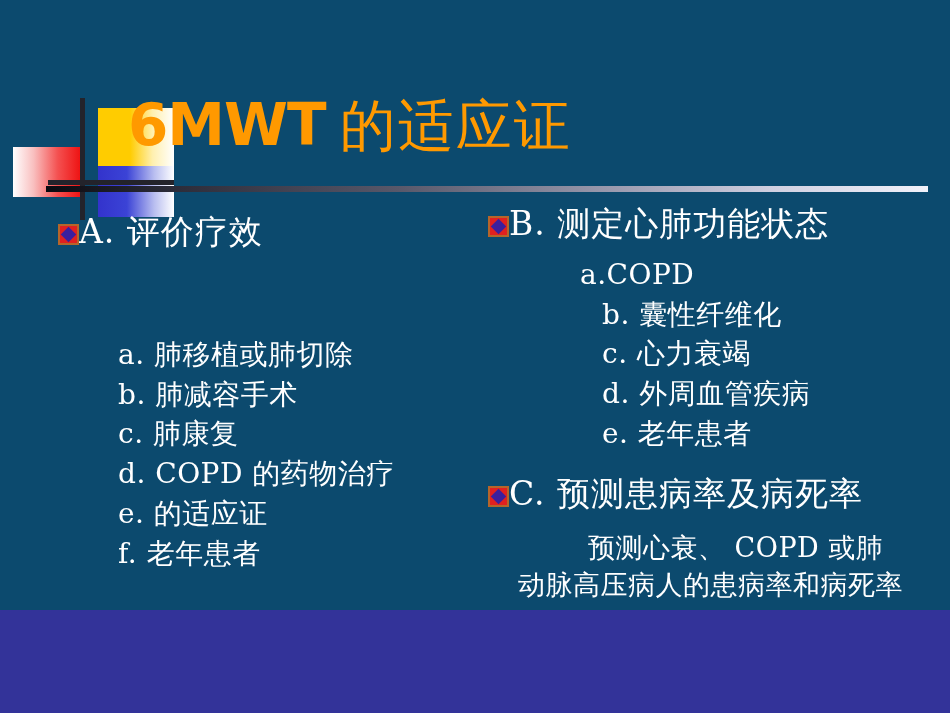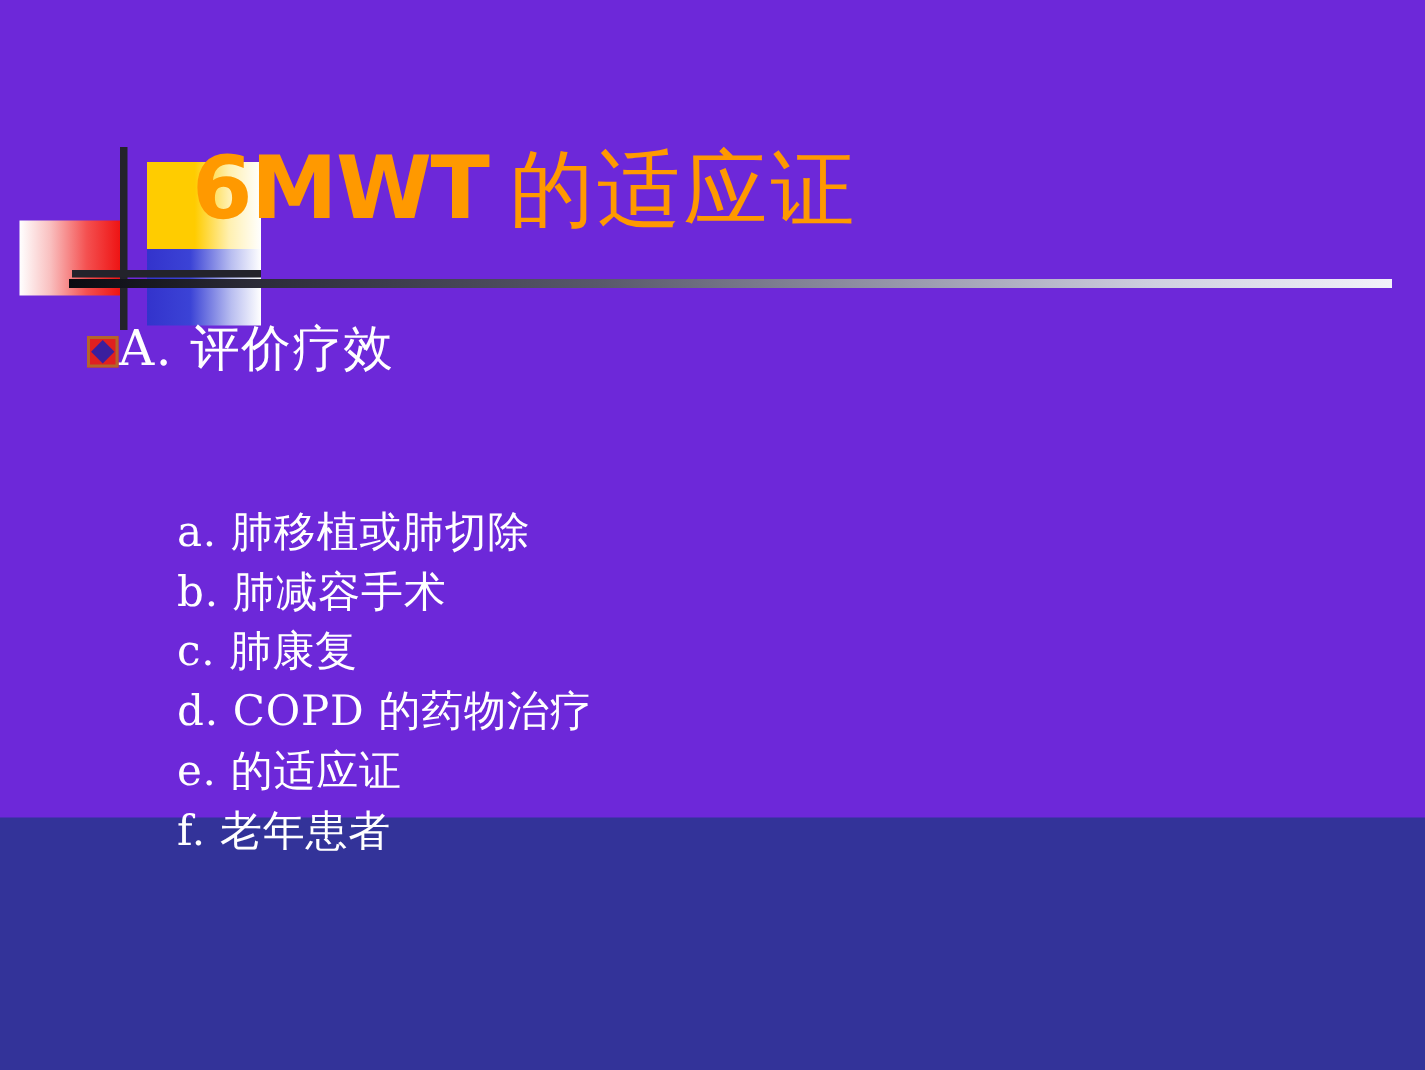--- a/index.html
+++ b/index.html
@@ -10,22 +10,22 @@
     width: 950px;
     height: 713px;
     overflow: hidden;
     background: #333399;
     font-family: "DejaVu Serif", "Liberation Serif", serif;
   }
 
   #slide {
     position: relative;
     width: 950px;
-    height: 545px;
-    background: #6d28d9;
+    height: 610px;
+    background: #0c4a6e;
   }
 
   
   .logo-group {
     position: absolute;
     left: 10px;
     top: 95px;
     width: 130px;
     height: 125px;
   }
@@ -234,14 +234,34 @@
     <ul class="sublist left-sub">
       <li>a. 肺移植或肺切除</li>
       <li>b. 肺减容手术</li>
       <li>c. 肺康复</li>
       <li>d. COPD 的药物治疗</li>
       <li>e. 的适应证</li>
       <li>f. 老年患者</li>
     </ul>
   </div>
 
+  <div class="col-right">
+    <div class="heading">
+      <span class="bullet"></span>
+      <span class="htext">B. 测定心肺功能状态</span>
+    </div>
+    <ul class="sublist right-sub">
+      <li>a.COPD</li>
+      <li>b. 囊性纤维化</li>
+      <li>c. 心力衰竭</li>
+      <li>d. 外周血管疾病</li>
+      <li>e. 老年患者</li>
+    </ul>
+
+    <div class="heading heading-c">
+      <span class="bullet"></span>
+      <span class="htext">C. 预测患病率及病死率</span>
+    </div>
+
+    <div class="tail-para">预测心衰、 COPD 或肺动脉高压病人的患病率和病死率</div>
+  </div>
 
 </div>
 
 </body></html>

